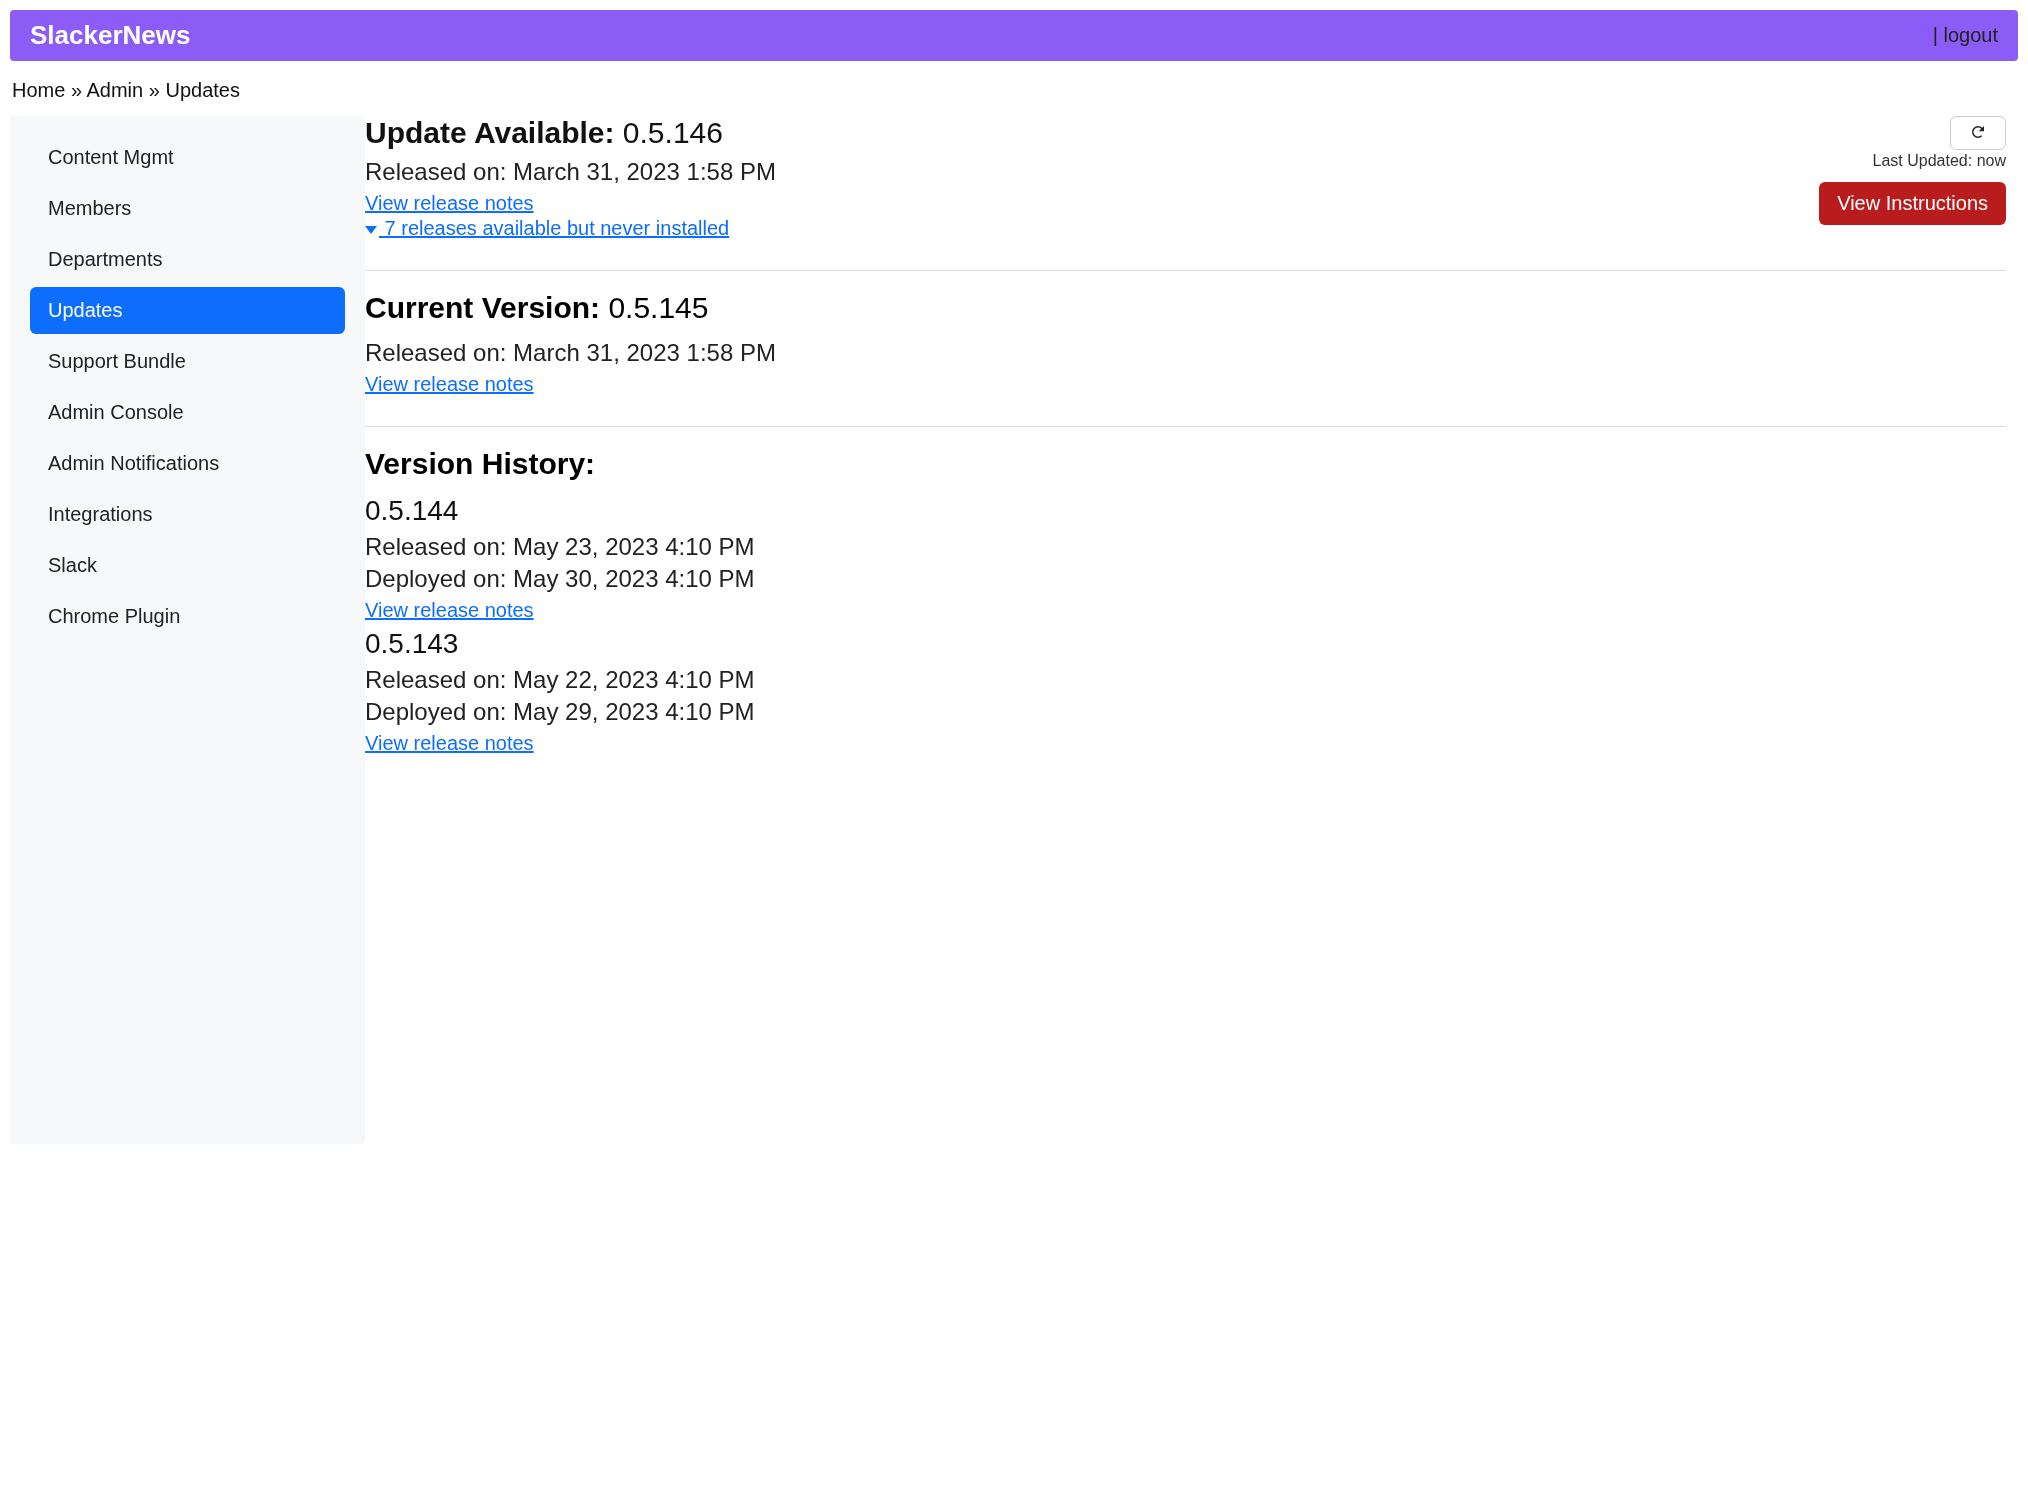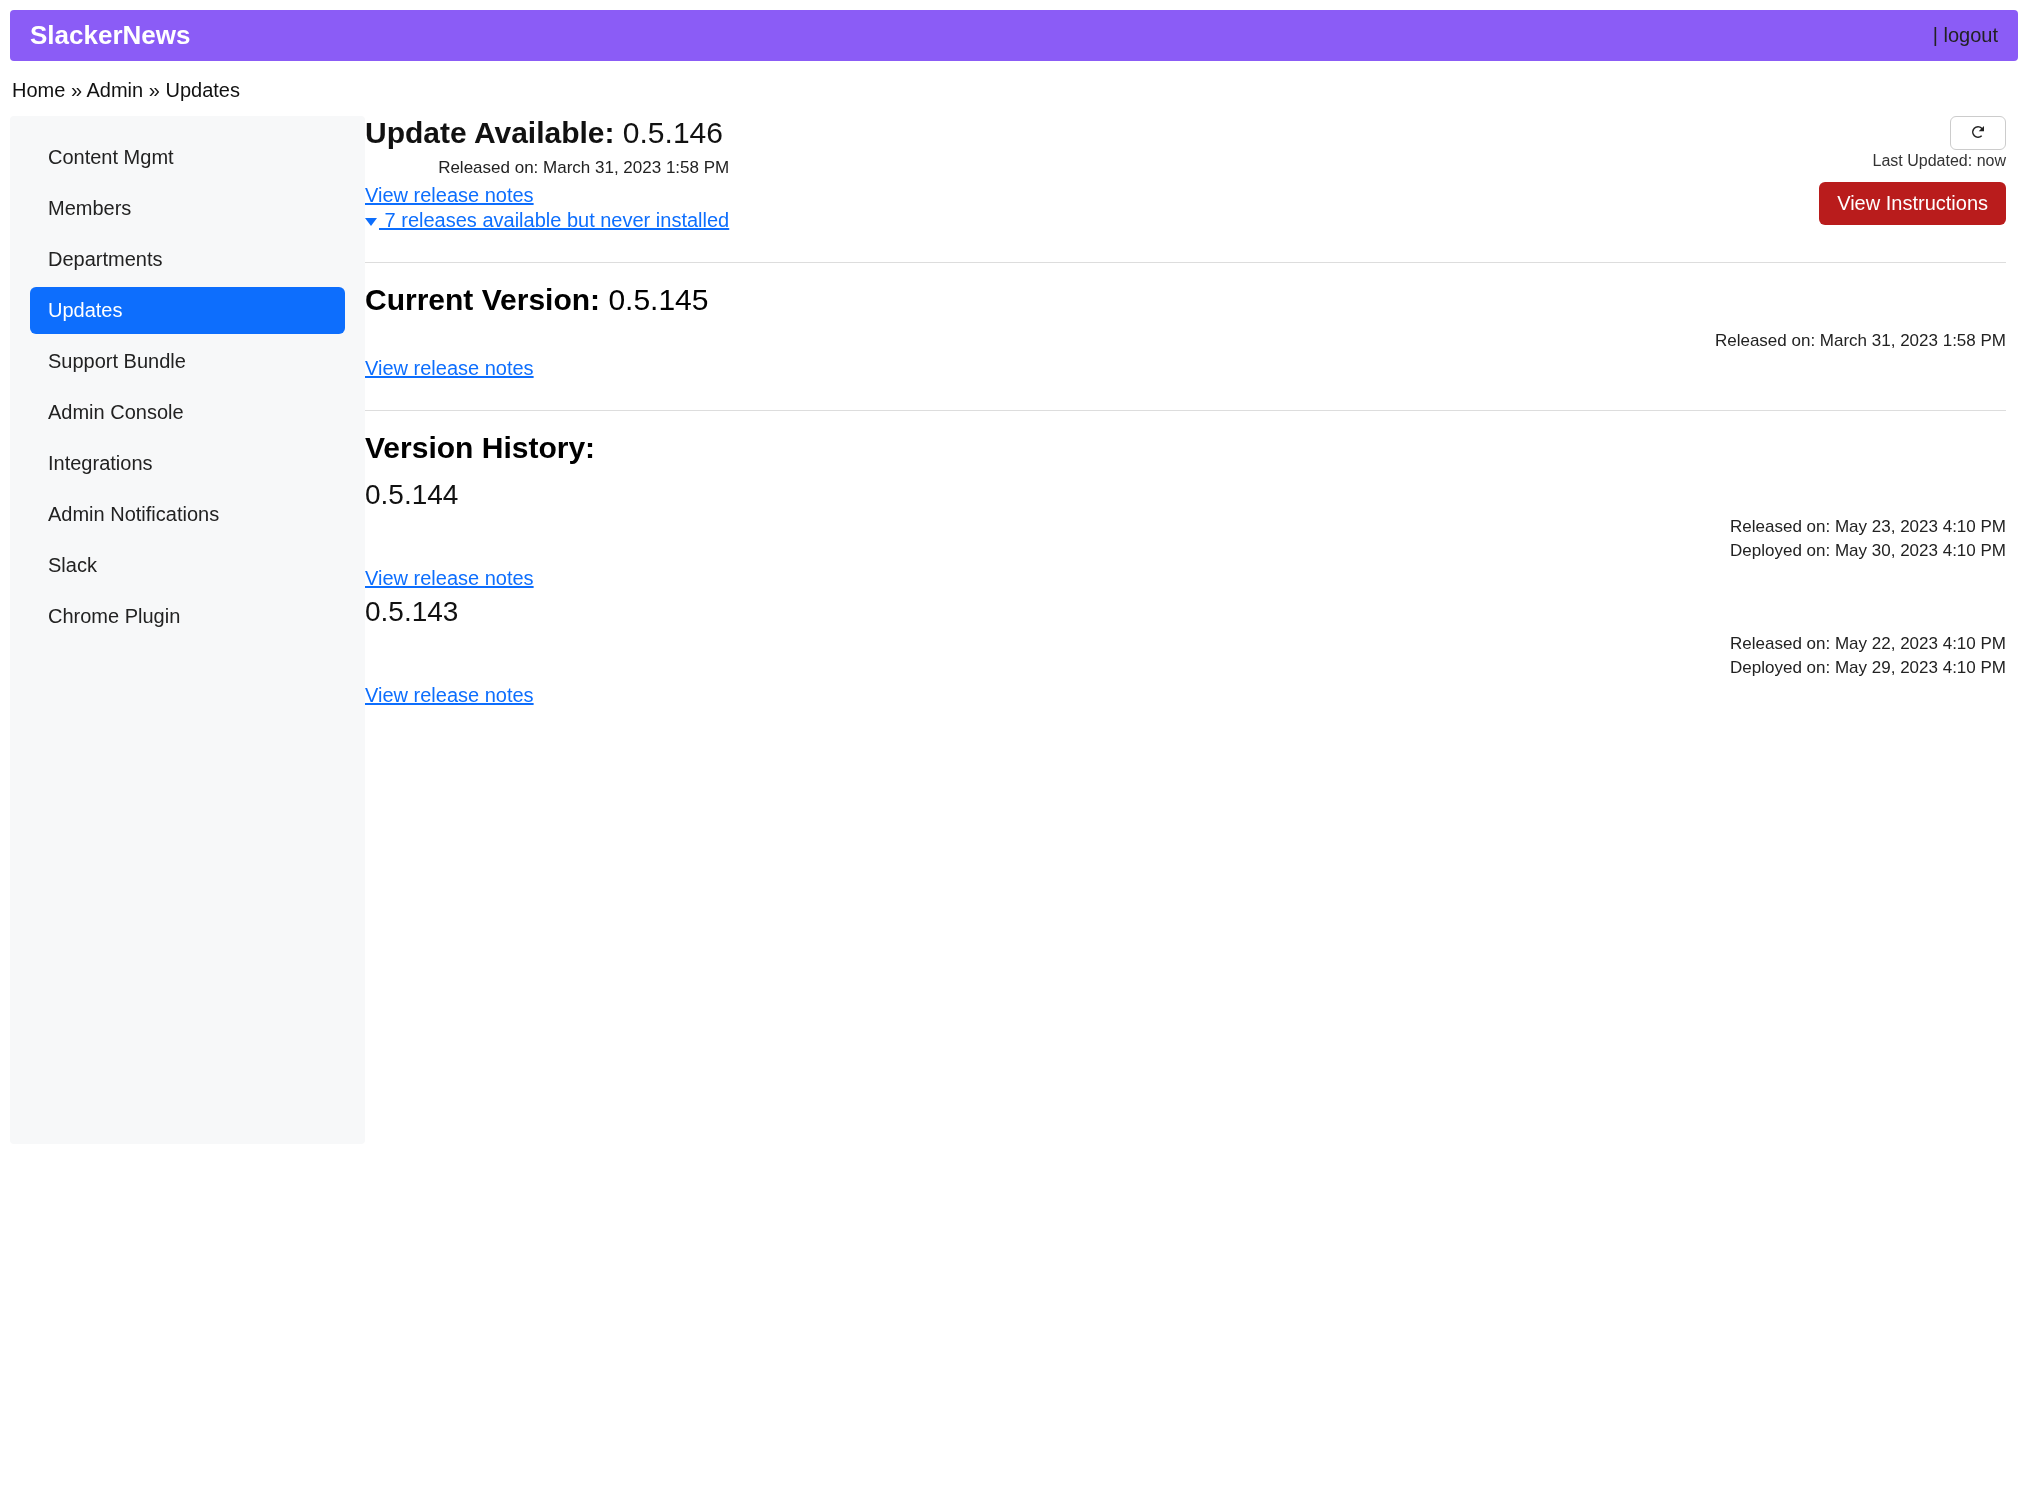--- a/index.html
+++ b/index.html
@@ -68,21 +68,21 @@
     }
     .update-left h2 {
       font-size: 30px;
       font-weight: 400;
       color: #111;
       margin-bottom: 8px;
     }
     .update-left h2 .label-bold {
       font-weight: 800;
     }
-    .meta-line { font-size: 17px; color: #222; margin-bottom: 4px; text-align: right; }
+    .meta-line { font-size: 24px; color: #222; margin-bottom: 4px; }
     .link-blue { color: #0d6efd; text-decoration: underline; font-size: 20px; cursor: pointer; display:inline-block; margin-top:2px;}
     .caret-line { }
     .caret-icon {
       display: inline-block;
       width: 0; height: 0;
       border-left: 6px solid transparent;
       border-right: 6px solid transparent;
       border-top: 8px solid #0d6efd;
       vertical-align: middle;
       margin-right: 2px;
@@ -132,22 +132,22 @@
 </div>
 
 <div class="layout">
   <nav class="sidebar">
     <a class="sidebar-item"><span>Content Mgmt</span></a>
     <a class="sidebar-item"><span>Members</span></a>
     <a class="sidebar-item"><span>Departments</span></a>
     <a class="sidebar-item active"><span>Updates</span></a>
     <a class="sidebar-item"><span>Support Bundle</span></a>
     <a class="sidebar-item"><span>Admin Console</span></a>
+    <a class="sidebar-item"><span>Admin Notifications</span></a>
     <a class="sidebar-item"><span>Integrations</span></a>
-    <a class="sidebar-item"><span>Admin Notifications</span></a>
     <a class="sidebar-item"><span>Slack</span></a>
     <a class="sidebar-item"><span>Chrome Plugin</span></a>
   </nav>
 
   <main class="main">
     <div class="update-top">
       <div class="update-left">
         <h2>
           <span class="label-bold">Update Available: </span><span>0.5.146</span>
         </h2>

